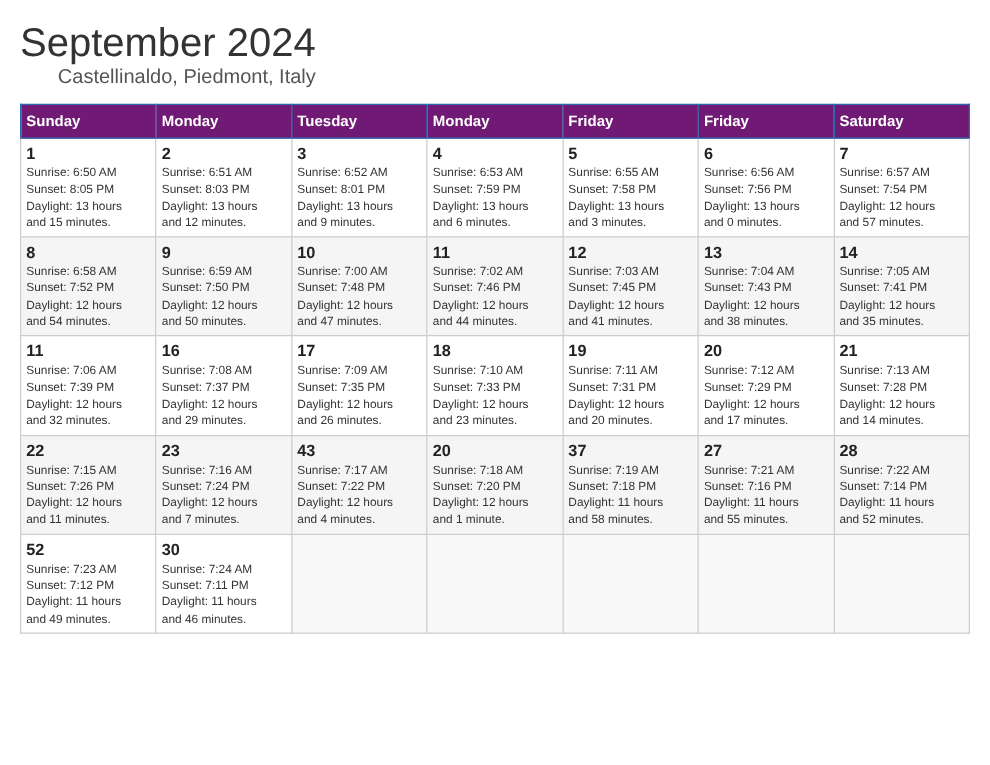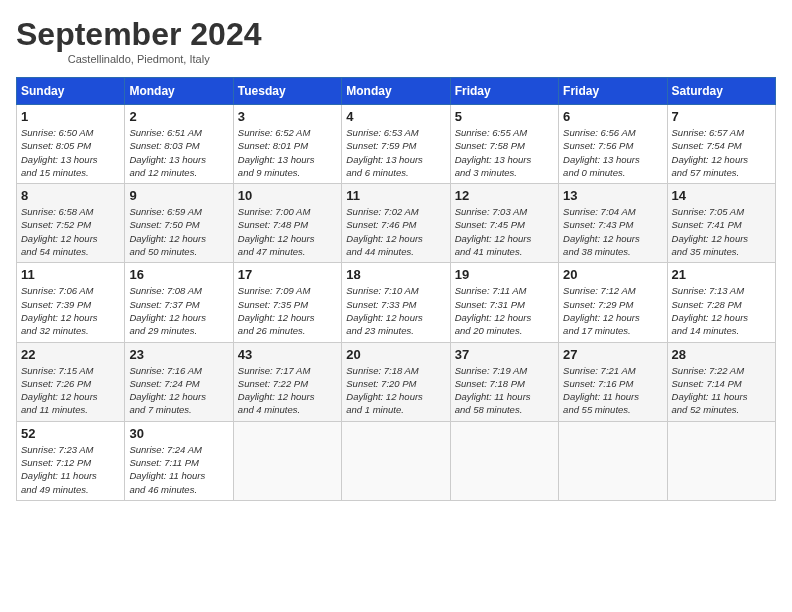--- a/index.html
+++ b/index.html
@@ -30,35 +30,34 @@
     .logo-text span { color: #1a6bbf; }
     .logo-icon {
       width: 32px;
       height: 32px;
     }
     .title-area {
       text-align: right;
     }
     .month-title {
       font-size: 32px;
-      font-weight: bold;
+      font-weight: normal;
       color: #333;
     }
     .subtitle {
-      font-size: 11px;
+      font-size: 16px;
       color: #555;
-      text-align: center;
     }
     table {
       width: 100%;
       border-collapse: collapse;
       font-size: 10px;
     }
     thead tr th {
-      background: #1d4ed8;
+      background: #701a75;
       color: #fff;
       padding: 6px 4px;
       text-align: left;
       font-size: 12px;
       font-weight: bold;
       border: 1px solid #2a6ab0;
     }
     tbody tr td {
       border: 1px solid #ccc;
       vertical-align: top;
@@ -74,21 +73,20 @@
       font-size: 13px;
       font-weight: bold;
       color: #222;
       display: block;
       margin-bottom: 2px;
     }
     .day-info {
       font-size: 9.5px;
       color: #333;
       line-height: 1.4;
-      font-style: italic;
     }
     td.empty {
       background: #f9f9f9;
     }
   </style>
 </head>
 <body>
 
 <div class="header-area">
   <div class="title-area">

